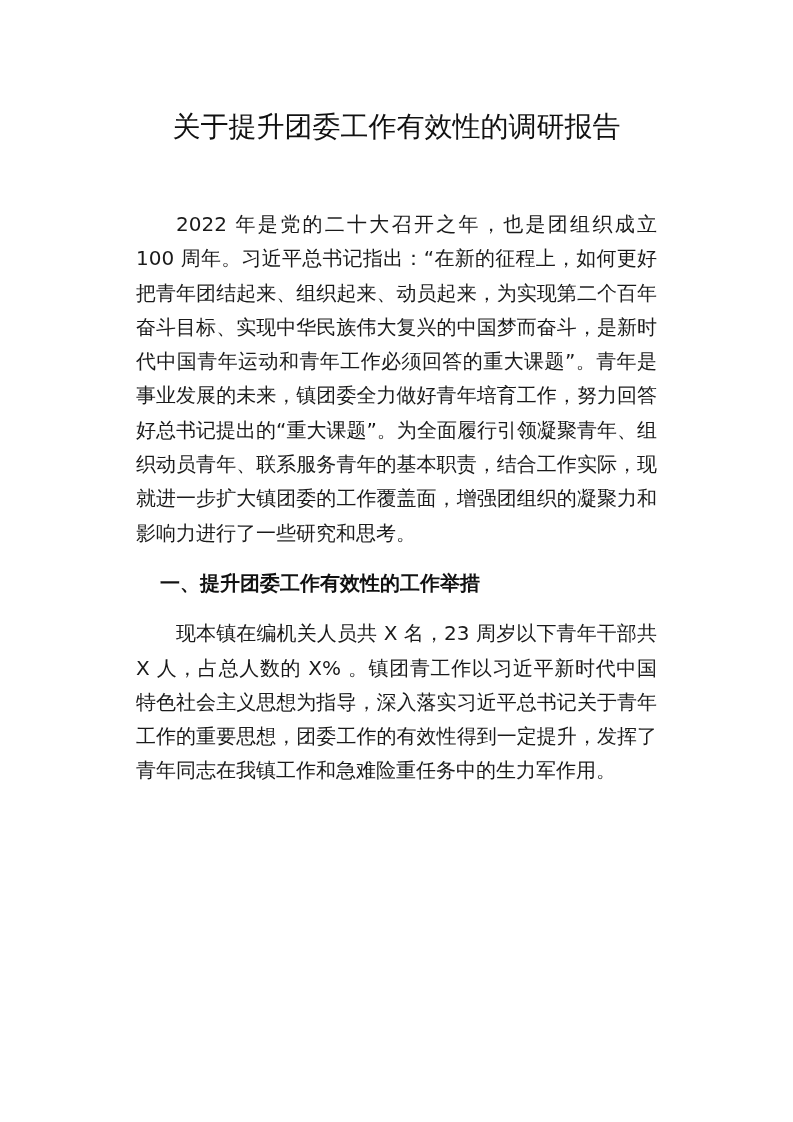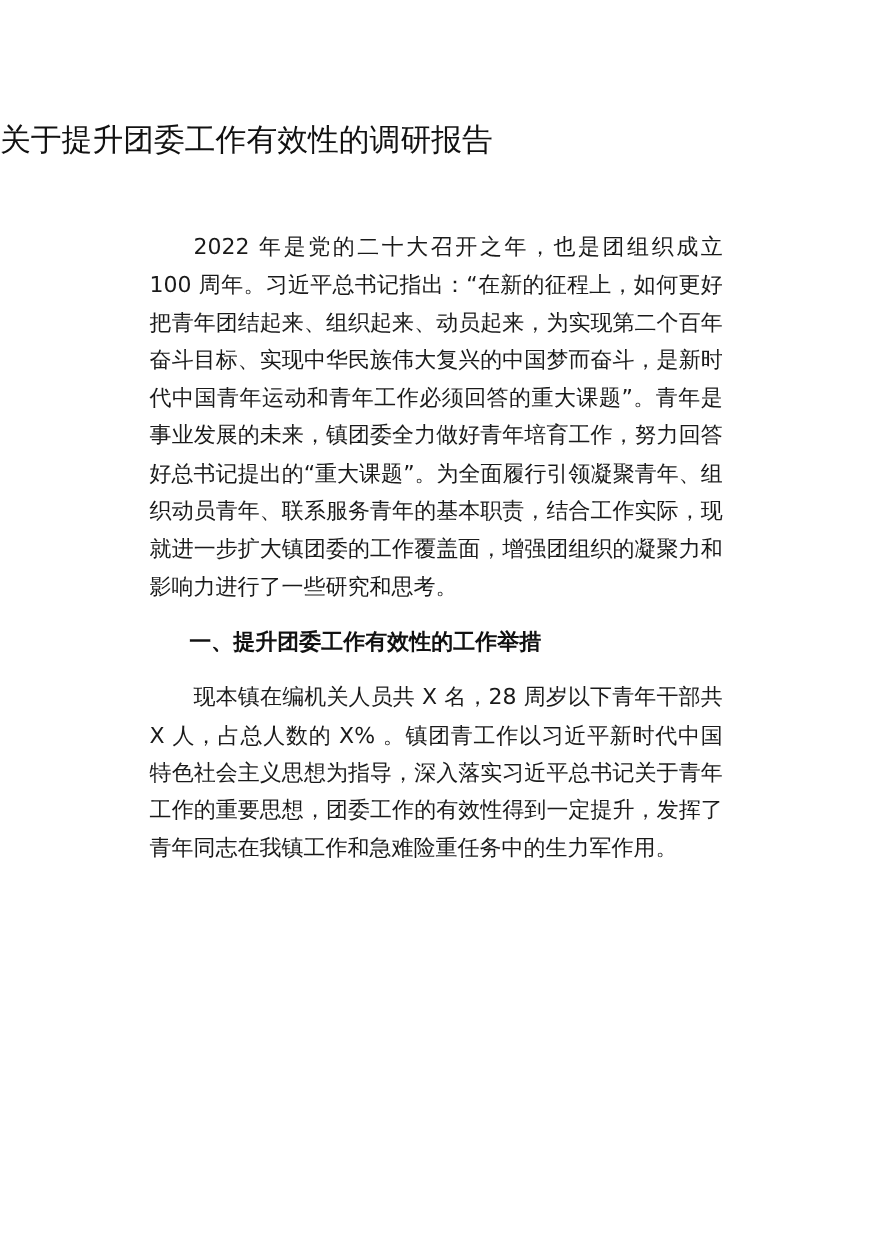--- a/index.html
+++ b/index.html
@@ -1,37 +1,37 @@
 <!DOCTYPE html>
 <html><head>
   <meta charset="utf-8">
   <style>
     html, body { margin: 0; padding: 0; background: #ffffff; }
     body { width: 793px; height: 1122px; position: relative; overflow: hidden; }
     .page { position: absolute; left: 0; top: 0; width: 793px; height: 1122px; background: #fff; }
     .title {
-      position: absolute; left: 0; top: 108px; width: 793px; 
+      position: absolute; left: 0; top: 108px; width: 793px; text-align: center;
       font-family: "DejaVu Serif", "Liberation Serif", serif;
       font-size: 28px; color: #111; letter-spacing: 0px; margin: 0; font-weight: normal;
     }
     .body {
       position: absolute; left: 120px; top: 191px; width: 553px;
       font-family: "DejaVu Sans", "Liberation Serif", serif;
       font-size: 20px; line-height: 34.3px; color: #1a1a1a;
       text-align: justify; text-justify: inter-character;
     }
     .body p { margin: 16px; text-indent: 2em; }
     .body h2 {
-      margin: 12px; text-indent: 2em; font-size: 20px; line-height: 34.3px;
+      margin: 0; text-indent: 2em; font-size: 20px; line-height: 34.3px;
       font-weight: bold; font-family: "DejaVu Sans", "Liberation Sans", sans-serif; color: #111;
     }
   </style>
 </head>
 <body>
 
 <div class="page">
   <h1 class="title">关于提升团委工作有效性的调研报告</h1>
   <div class="body">
     <p>2022 年是党的二十大召开之年，也是团组织成立 100 周年。习近平总书记指出：“在新的征程上，如何更好把青年团结起来、组织起来、动员起来，为实现第二个百年奋斗目标、实现中华民族伟大复兴的中国梦而奋斗，是新时代中国青年运动和青年工作必须回答的重大课题”。青年是事业发展的未来，镇团委全力做好青年培育工作，努力回答好总书记提出的“重大课题”。为全面履行引领凝聚青年、组织动员青年、联系服务青年的基本职责，结合工作实际，现就进一步扩大镇团委的工作覆盖面，增强团组织的凝聚力和影响力进行了一些研究和思考。</p>
     <h2>一、提升团委工作有效性的工作举措</h2>
-    <p>现本镇在编机关人员共 X 名，28 周岁以下青年干部共 X 人，占总人数的 X% 。镇团青工作以习近平新时代中国特色社会主义思想为指导，深入落实习近平总书记关于青年工作的重要思想，团委工作的有效性得到一定提升，发挥了青年同志在我镇工作和急难险重任务中的生力军作用。</p>
+    <p>现本镇在编机关人员共 X 名，23 周岁以下青年干部共 X 人，占总人数的 X% 。镇团青工作以习近平新时代中国特色社会主义思想为指导，深入落实习近平总书记关于青年工作的重要思想，团委工作的有效性得到一定提升，发挥了青年同志在我镇工作和急难险重任务中的生力军作用。</p>
   </div>
 </div>
 
 </body></html>

